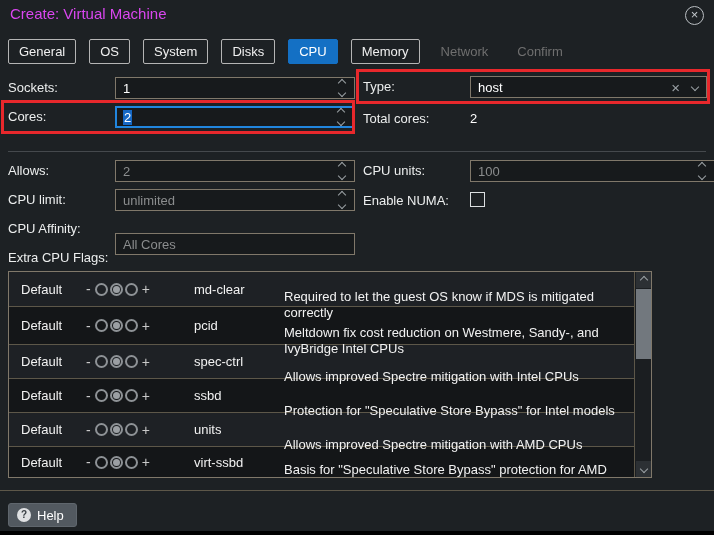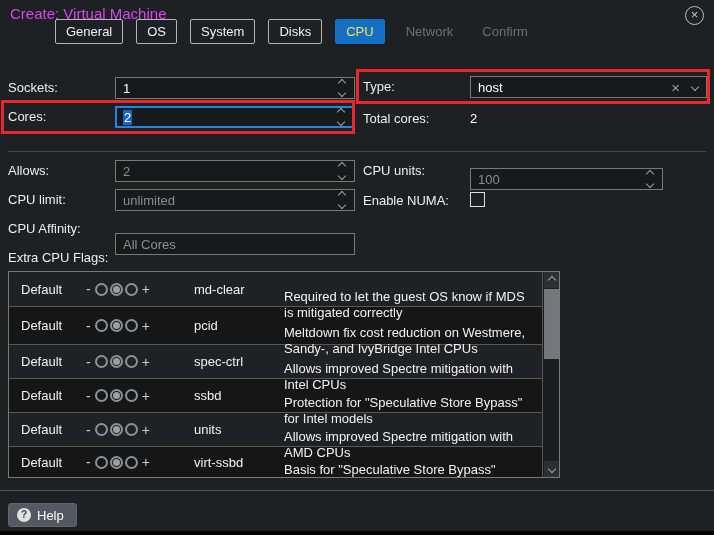--- a/index.html
+++ b/index.html
@@ -7,24 +7,24 @@
   body { background:#000; position:relative; font-family:"Liberation Sans", sans-serif; overflow:hidden; }
 
   .dialog { position:absolute; left:0; top:0; width:714px; height:531px; background:#1d2124; }
 
   
   .title { position:absolute; left:10px; top:5px; font-size:15px; color:#d946ef; }
   .close-btn { position:absolute; right:10px; top:6px; width:19px; height:19px; border:1px solid #b9bec2;
     border-radius:50%; color:#c4c9cd; font-size:13px; line-height:16px; text-align:center; cursor:pointer; }
 
   
-  .tabbar { position:absolute; left:8px; top:19px; display:flex; align-items:center;margin-left:47px; }
+  .tabbar { position:absolute; left:8px; top:39px; display:flex; align-items:center; }
   .tab { font-size:13px; color:#f0f0f0; border:1px solid #b5b5b5; border-radius:2px; background:transparent;
     padding:4px 10px; margin-right:13px; cursor:pointer; }
-  .tab.active { background:#1470c4; border-color:#1470c4; color:#fde047; }
+  .tab.active { background:#1470c4; border-color:#1470c4; color:#ffffff; }
   .tab.disabled { border:none; color:#6f6f6f; padding:4px 8px; cursor:default; }
 
   
   .flabel { position:absolute; font-size:13px; color:#eceeee; height:22px; line-height:22px; }
   .field { position:absolute; height:22px; background:#171a1c; border:1px solid #80786a; display:flex;
     align-items:center; padding:0 4px 0 7px; font-size:13px; color:#fff; }
   .field.gray { color:#8b8d8e; }
   .field.focused { border:2px solid #2186de; padding-left:6px; }
   .sel-text { background:#1668c4; padding:0 1px; }
   .spin { margin-left:auto; display:flex; flex-direction:column; align-items:center; gap:4px; width:16px; }
@@ -33,21 +33,21 @@
   .chev.down { transform:rotate(225deg); }
   .combo-icons { margin-left:auto; display:flex; align-items:center; gap:12px; padding-right:4px; }
   .xicon { color:#9aa0a5; font-size:15px; line-height:15px; cursor:pointer; }
   .plain-value { position:absolute; font-size:13px; color:#fff; height:22px; line-height:22px; }
   .divider { position:absolute; left:8px; right:8px; top:151px; border-top:1px solid #45494d; }
   .checkbox { position:absolute; width:15px; height:15px; border:1px solid #dcdfe1; background:transparent; cursor:pointer; }
   .checkbox.checked { border-color:#9aa0a4; color:#9aa0a4; font-size:12px; line-height:13px; text-align:center; }
 
   
   .flags-label { position:absolute; left:8px; top:250px; font-size:13px; color:#eceeee; }
-  .ftable { position:absolute; left:8px; top:271px; width:552px; height:207px; border:1px solid #80786a;
+  .ftable { position:absolute; left:8px; top:271px; width:644px; height:207px; border:1px solid #80786a;
     overflow:hidden; }
   .trow { display:flex; align-items:center; border-bottom:1px solid #5d5749; }
   .trow.odd { background:#1e2125; }
   .trow.even { background:#141618; }
   .trow.r1{height:35px} .trow.r2{height:38px} .trow.r3{height:34px} .trow.r4{height:34px} .trow.r5{height:34px} .trow.r6{height:31px}
   .col-def { width:75px; padding-left:12px; font-size:13px; color:#f2f2f2; }
   .col-slider { width:96px; display:flex; align-items:center; gap:2px; cursor:pointer; }
   .col-slider .sign { color:#c9c9c9; font-size:14px; padding:0 2px; }
   .dot { width:13px; height:13px; border:2px solid #8e9296; border-radius:50%; display:inline-flex;
     align-items:center; justify-content:center; }
@@ -86,20 +86,21 @@
 
   <div class="title">Create: Virtual Machine</div>
   <div class="close-btn">×</div>
 
   <div class="tabbar">
     <div class="tab">General</div>
     <div class="tab">OS</div>
     <div class="tab">System</div>
     <div class="tab">Disks</div>
     <div class="tab active">CPU</div>
+    <div class="tab">Memory</div>
     <div class="tab disabled">Network</div>
     <div class="tab disabled">Confirm</div>
   </div>
 
   <div class="flabel" style="left:8px;top:77px;">Sockets:</div>
   <div class="field" style="left:115px;top:77px;width:240px;">
     <span>1</span>
     <span class="spin">
         <span class="chev up"></span>
         <span class="chev down"></span>
@@ -146,21 +147,21 @@
         <span class="chev down"></span>
       </span>
   </div>
 
   <div class="flabel" style="left:8px;top:218px;">CPU Affinity:</div>
   <div class="field gray" style="left:115px;top:218px;width:240px;margin-top:15px;">
     <span>All Cores</span>
   </div>
 
   <div class="flabel" style="left:363px;top:160px;">CPU units:</div>
-  <div class="field gray" style="left:470px;top:160px;width:193px;margin-top:8px;">
+  <div class="field gray" style="left:470px;top:160px;width:245px;">
     <span>100</span>
     <span class="spin">
         <span class="chev up"></span>
         <span class="chev down"></span>
       </span>
   </div>
 
   <div class="flabel" style="left:363px;top:190px;">Enable NUMA:</div>
   <div class="checkbox" style="left:470px;top:192px;"></div>
 

